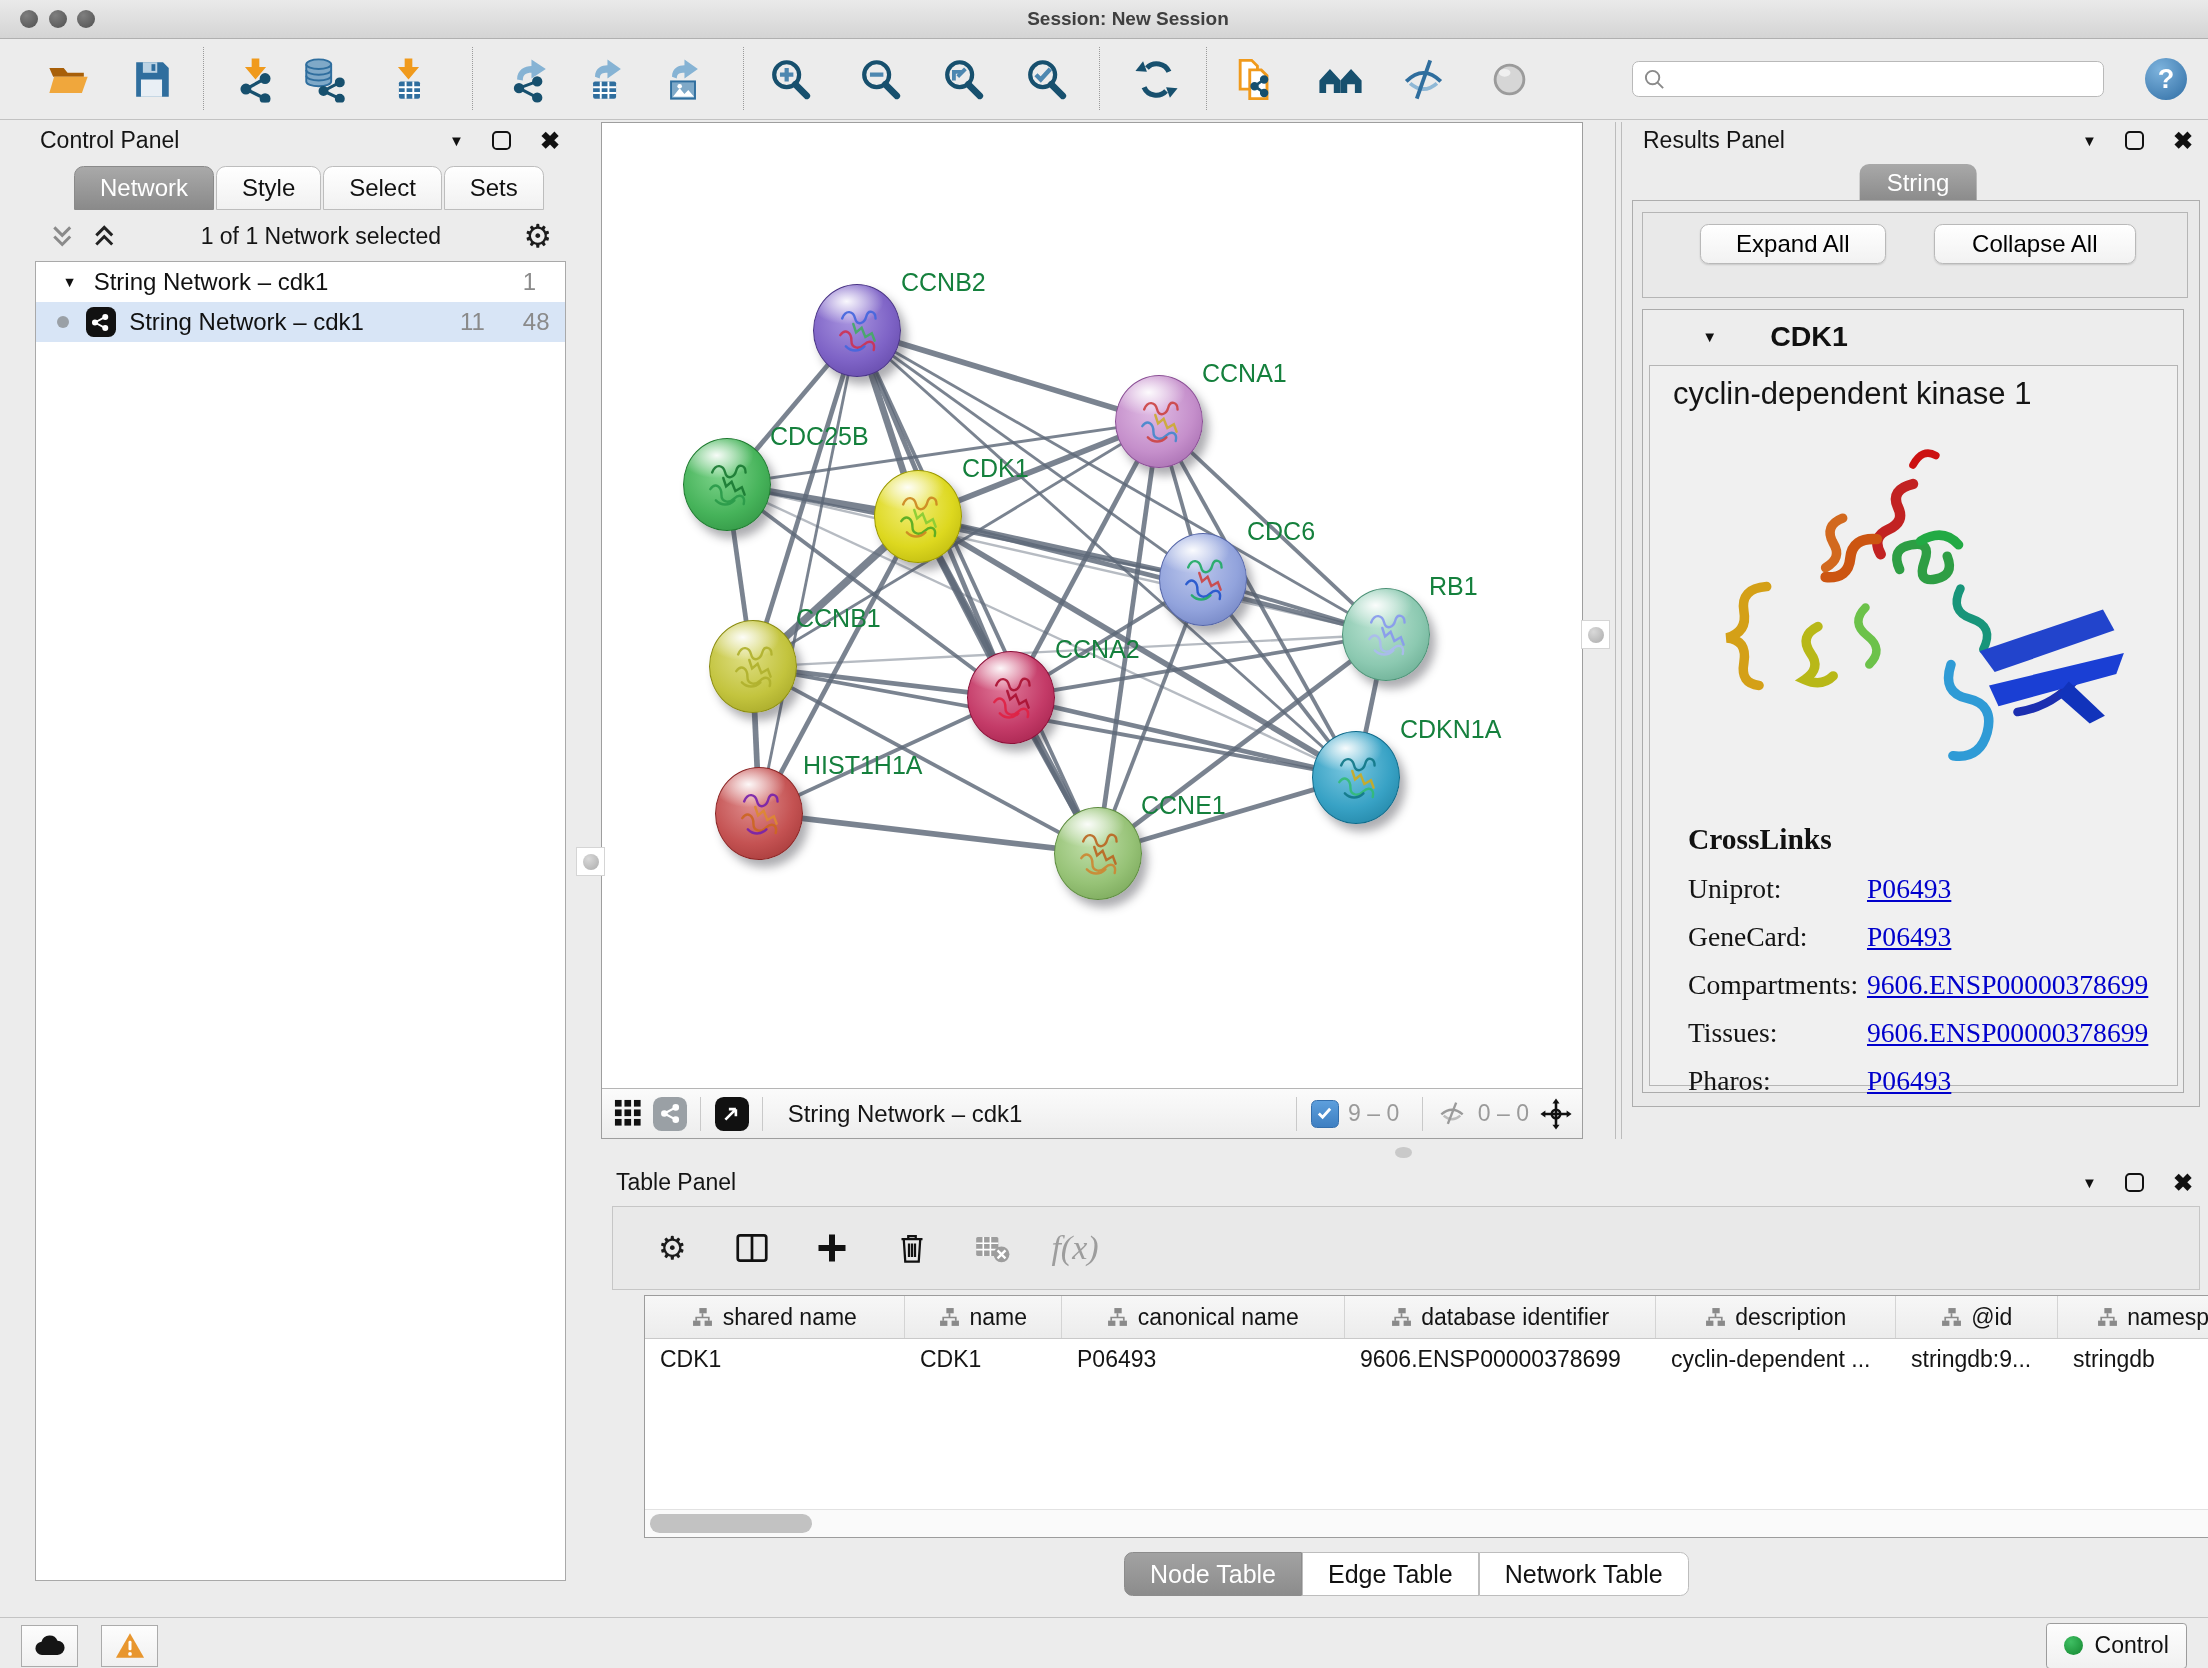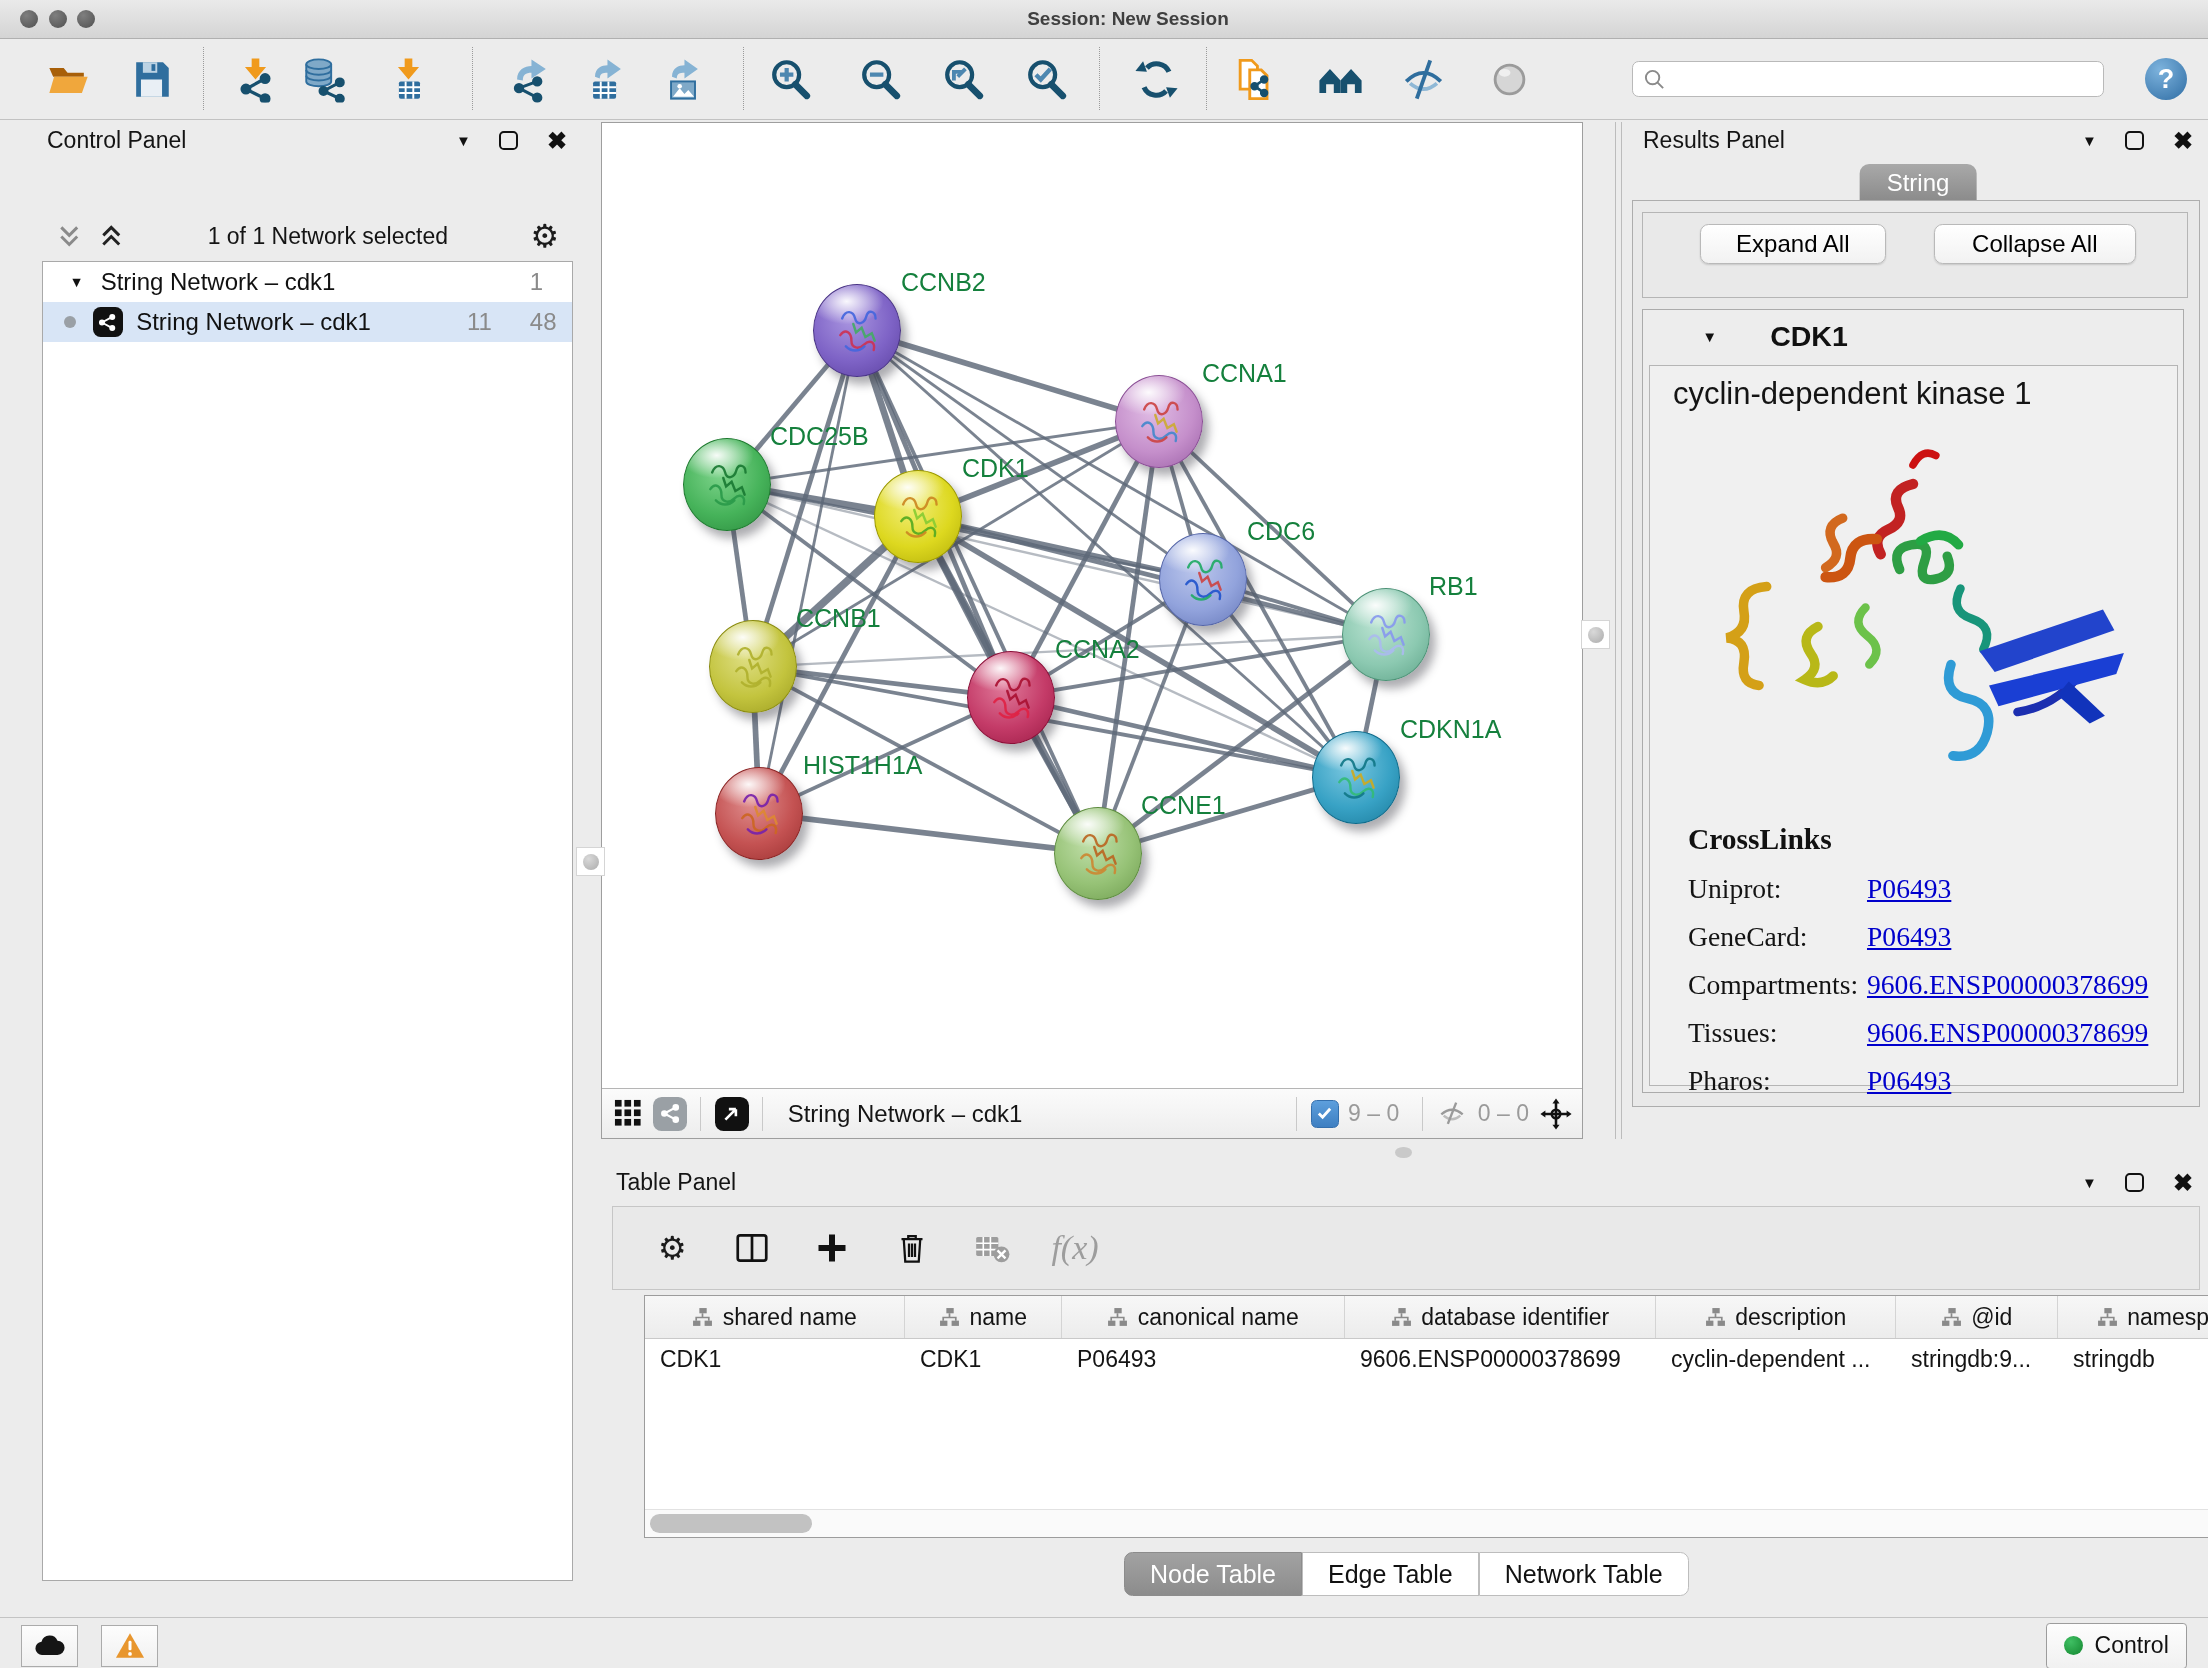--- a/index.html
+++ b/index.html
@@ -22,21 +22,21 @@
 
   
   .phead{position:absolute;left:0;top:0;right:0;height:36px;display:flex;align-items:center;}
   .phead .ptitle{font-size:23px;color:#141414;margin-left:15px;}
   .pcontrols{margin-left:auto;display:flex;align-items:center;gap:28.5px;margin-right:15px;}
   .ic-menu{font-size:15px;color:#111;}
   .ic-float{width:19px;height:19px;border:2.9px solid #111;border-radius:4.8px;box-sizing:border-box;}
   .ic-close{font-size:24px;font-weight:bold;color:#111;line-height:19px;}
 
   
-  .control-panel{position:absolute;left:32px;top:122px;width:550px;height:1474px;text-decoration:underline;}
+  .control-panel{position:absolute;left:25px;top:122px;width:550px;height:1474px;text-decoration:underline;}
   .ctabs{position:absolute;left:49px;top:44px;display:flex;}
   .ctab{height:42px;line-height:42px;padding:0 25px;font-size:24px;background:linear-gradient(#ffffff,#f1f1f1);border:1px solid #bdbdbd;border-radius:9.5px 9.5px 0 0;margin-right:1.9px;color:#111;}
   .ctab.sel{background:linear-gradient(#a9a9a9,#8a8a8a);color:#fff;border-color:#8a8a8a;}
   .crow{position:absolute;left:9.5px;right:9.5px;top:93px;height:42px;display:flex;align-items:center;}
   .crow .status{flex:1;text-align:center;font-size:23px;color:#141414;}
   .gear{font-family:"DejaVu Sans",sans-serif;font-size:32px;color:#1c1c1c;line-height:32px;}
   .treebox{position:absolute;left:9.5px;right:9.5px;top:139px;bottom:15px;background:#fff;border:1px solid #a9a9a9;}
   .trow{display:flex;align-items:center;height:40px;font-size:24px;}
   .trow .cnt{color:#8a8a8a;}
   .trow.child{background:#d8e5f6;}
@@ -286,20 +286,26 @@
   </div>
 
   <div class="control-panel">
     <div class="phead">
       <span class="ptitle">Control Panel</span>
       <span class="pcontrols">
         <span class="ic-menu">▼</span>
         <span class="ic-float"></span>
         <span class="ic-close">✖</span>
       </span>
+    </div>
+    <div class="ctabs">
+      <span class="ctab sel">Network</span>
+      <span class="ctab">Style</span>
+      <span class="ctab">Select</span>
+      <span class="ctab">Sets</span>
     </div>
     <div class="crow">
       <svg width="28.5" height="25" viewBox="0 0 24 22" style="margin:0 13.3px 0 13.3px">
           <g fill="none" stroke="#8a8a8a" stroke-width="2.6">
             <path d="M5 3l7 7 7-7M5 11l7 7 7-7"></path>
           </g>
         </svg>
       <svg width="28.5" height="25" viewBox="0 0 24 22">
           <g fill="none" stroke="#222" stroke-width="2.6">
             <path d="M5 10l7-7 7 7M5 18l7-7 7 7"></path>

